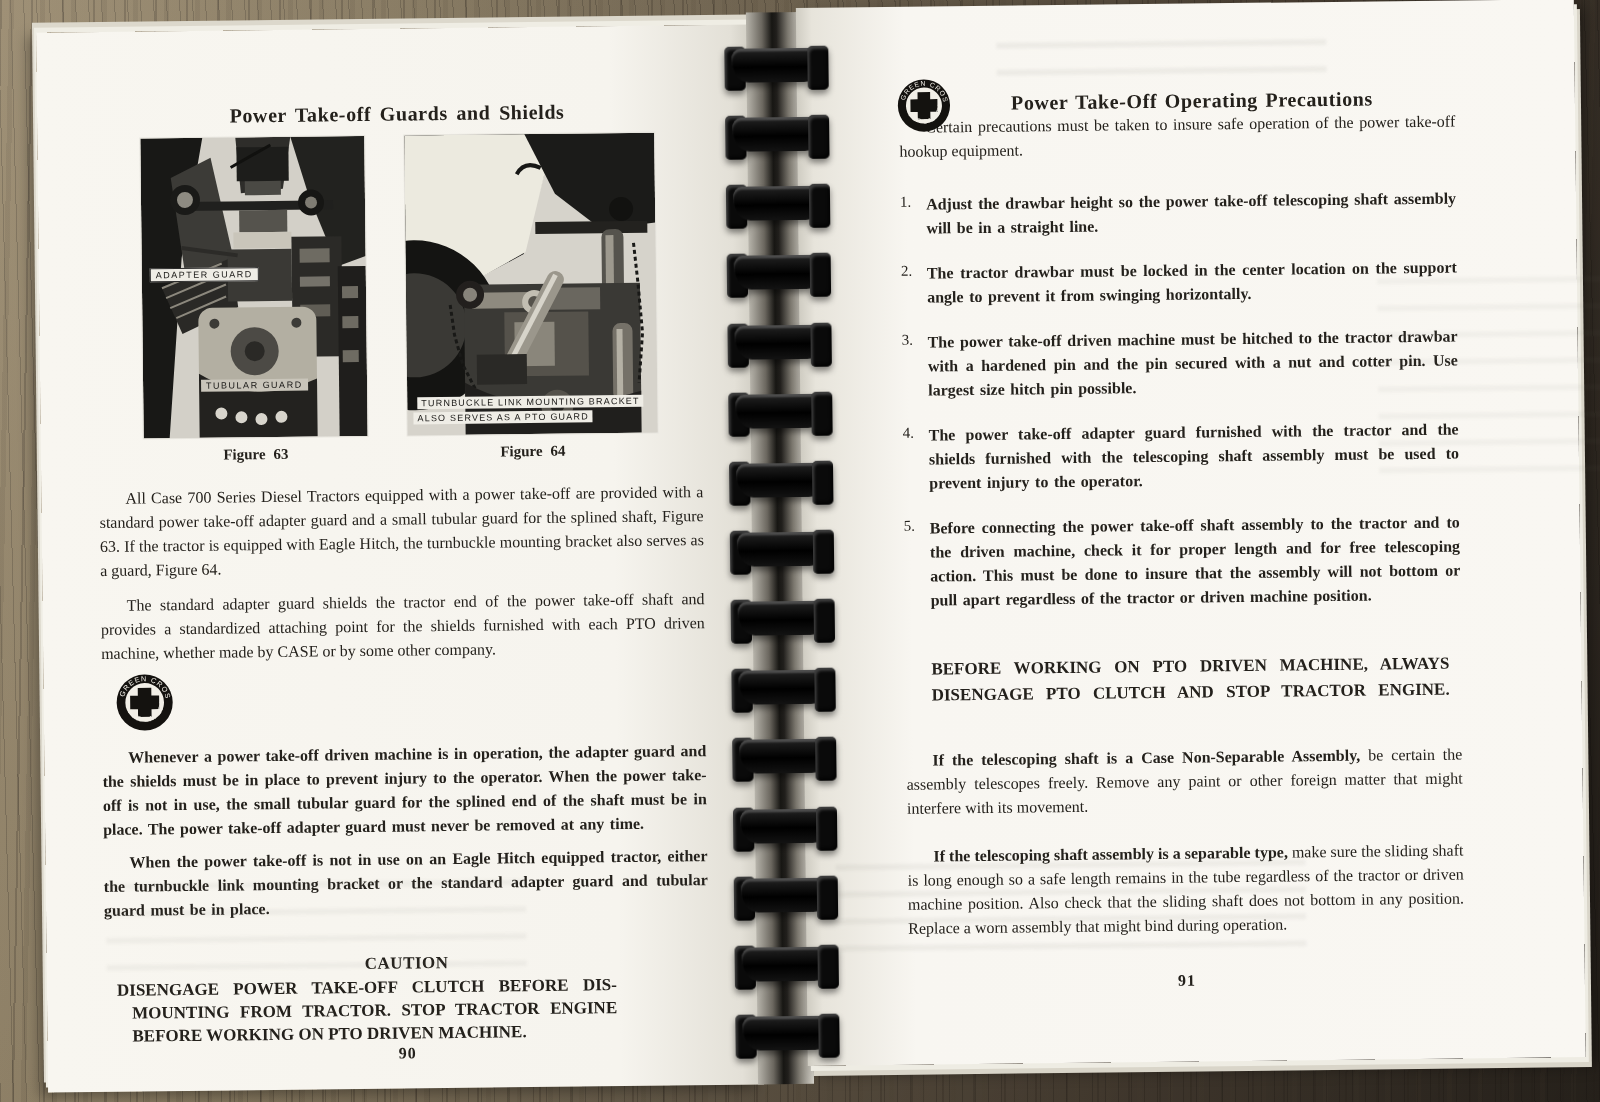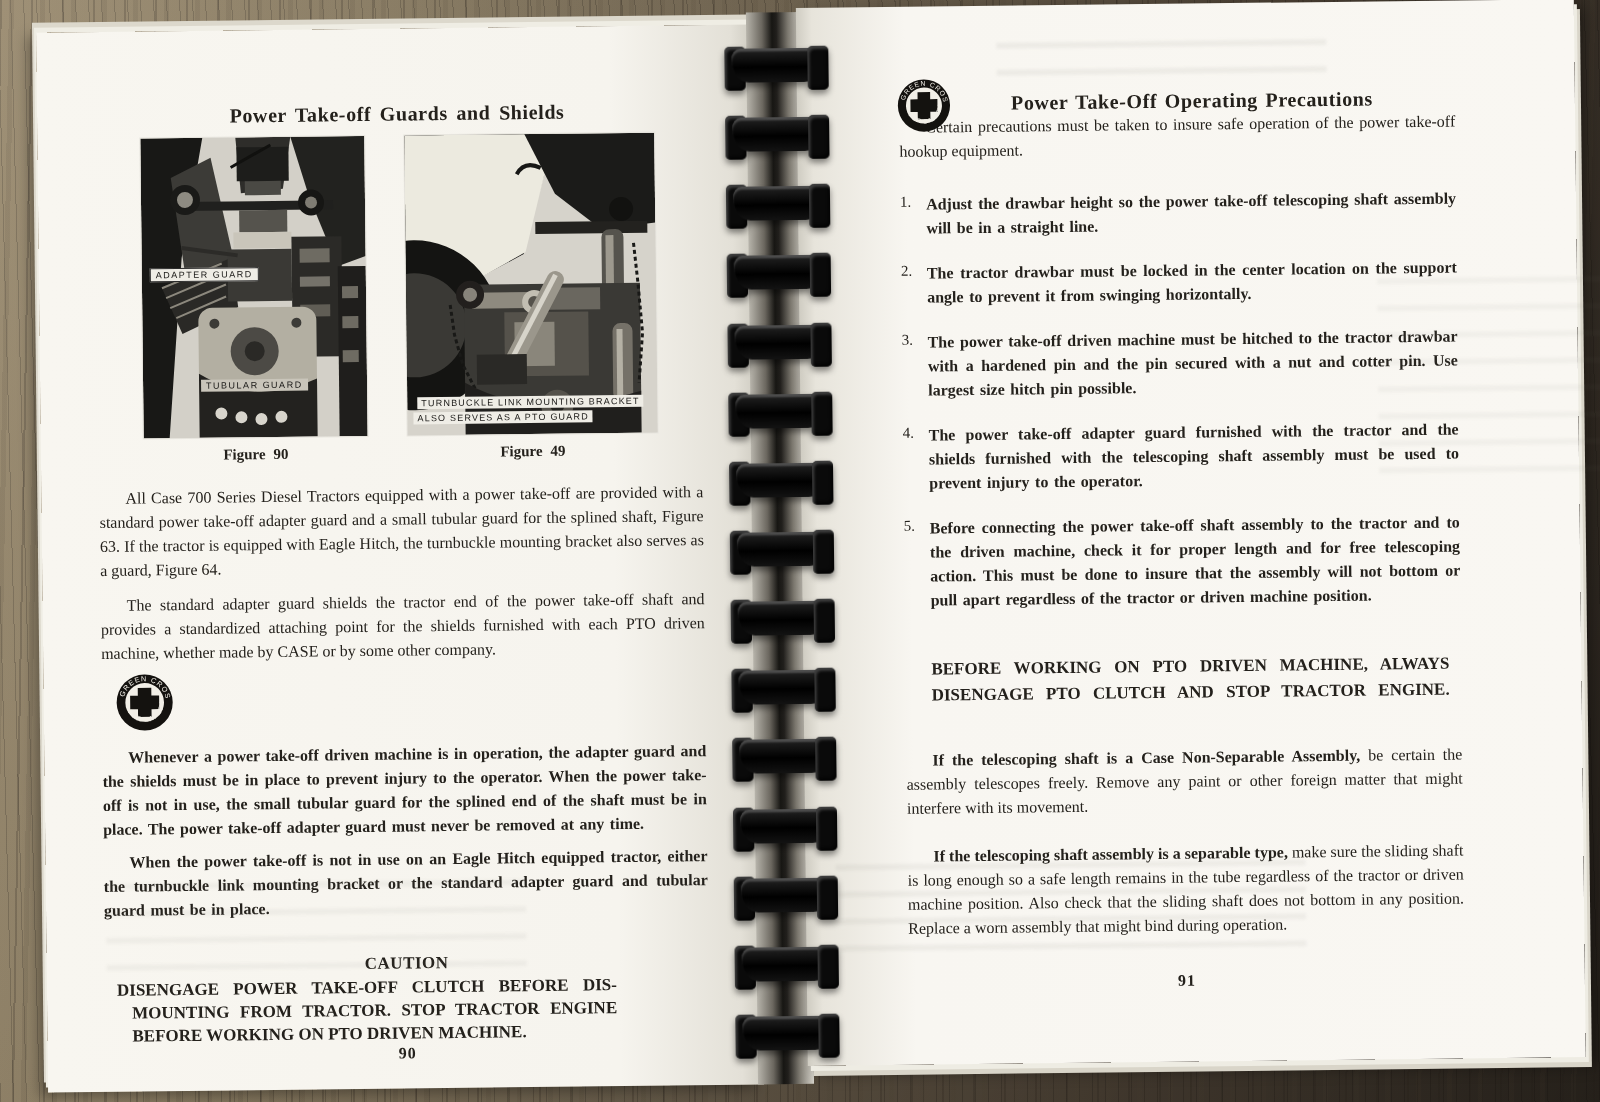--- a/index.html
+++ b/index.html
@@ -132,21 +132,21 @@
               <rect x="196" y="130" width="28" height="170" fill="#1f1e1c"></rect>
               <rect x="200" y="150" width="16" height="12" fill="#6e6b62"></rect>
               <rect x="200" y="180" width="16" height="12" fill="#6e6b62"></rect>
               <rect x="200" y="214" width="16" height="12" fill="#6e6b62"></rect>
               <line x1="90" y1="30" x2="130" y2="8" stroke="#11110f" stroke-width="3"></line>
               <line x1="40" y1="110" x2="96" y2="118" stroke="#2c2b28" stroke-width="4"></line>
             </svg>
             <div class="photo-label" style="left:8px;top:130px;">ADAPTER GUARD</div>
             <div class="photo-label" style="left:58px;top:242px;border:none;background:#c9c5ba;">TUBULAR GUARD</div>
           </div>
-          <div class="figcap">Figure 90</div>
+          <div class="figcap">Figure 63</div>
         </div>
 
         <div class="figure">
           <div class="photo" style="width:250px;height:300px;">
             <svg width="250" height="300" viewBox="0 0 250 300">
               <rect width="250" height="300" fill="#d6d3cb"></rect>
               <polygon points="0,0 150,0 118,120 60,150 0,120" fill="#ecead f" fill-opacity="1"></polygon>
               <polygon points="0,0 150,0 120,118 62,150 0,118" fill="#eceadf"></polygon>
               <circle cx="8" cy="190" r="85" fill="#141412"></circle>
               <circle cx="8" cy="190" r="52" fill="#3a3935"></circle>
@@ -175,21 +175,21 @@
               <rect x="206" y="190" width="20" height="78" rx="8" fill="#757168"></rect>
               <rect x="210" y="196" width="6" height="66" fill="#b5b1a5"></rect>
               <path d="M58,248 q70,40 176,10 l0,42 -176,0 z" fill="#201f1d"></path>
               <circle cx="150" cy="272" r="16" fill="#55524b"></circle>
               <circle cx="150" cy="272" r="7" fill="#23221f"></circle>
               <rect x="70" y="220" width="50" height="30" fill="#2a2926"></rect>
             </svg>
             <div class="photo-label no-border" style="left:10px;top:262px;">TURNBUCKLE LINK MOUNTING BRACKET</div>
             <div class="photo-label no-border" style="left:6px;top:277px;">ALSO SERVES AS A PTO GUARD</div>
           </div>
-          <div class="figcap">Figure 49</div>
+          <div class="figcap">Figure 64</div>
         </div>
       </div>
 
       <p class="para mt24">All Case 700 Series Diesel Tractors equipped with a power take-off are provided with a standard power take-off adapter guard and a small tubular guard for the splined shaft, Figure 63. If the tractor is equipped with Eagle Hitch, the turnbuckle mounting bracket also serves as a guard, Figure 64.</p>
       <p class="para mt10">The standard adapter guard shields the tractor end of the power take-off shaft and provides a standardized attaching point for the shields furnished with each PTO driven machine, whether made by CASE or by some other company.</p>
 
       <svg class="gc-logo" viewBox="0 0 60 60">
         <circle cx="30" cy="30" r="29" fill="#14120f"></circle>
         <circle cx="30" cy="30" r="20" fill="#f2efe7"></circle>
         <path d="M23,15 h14 v8 h8 v14 h-8 v8 h-14 v-8 h-8 v-14 h8 z" fill="#14120f"></path>

